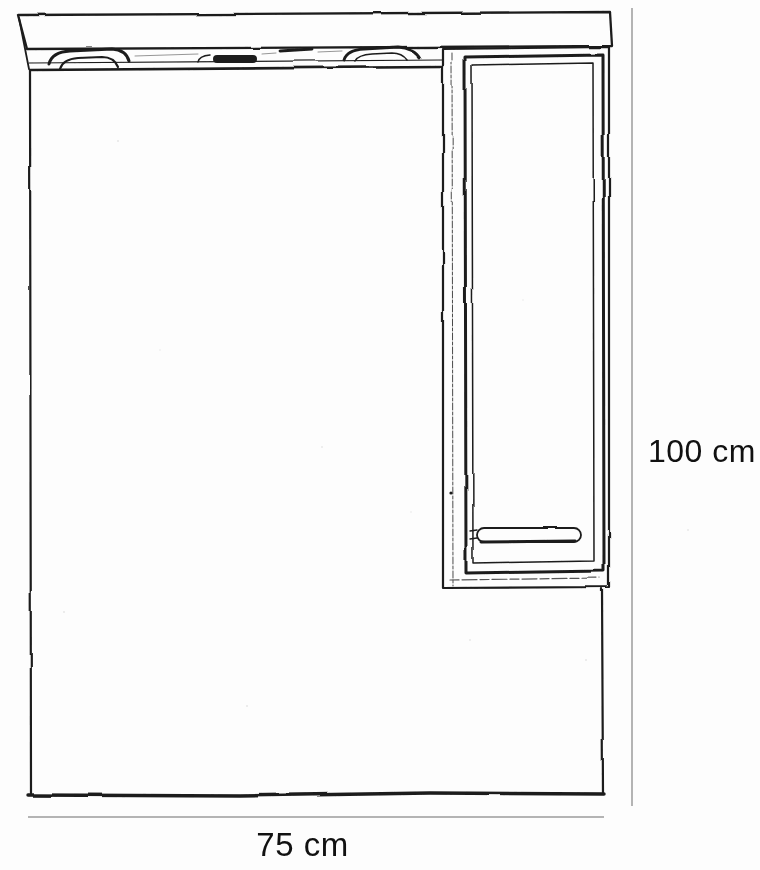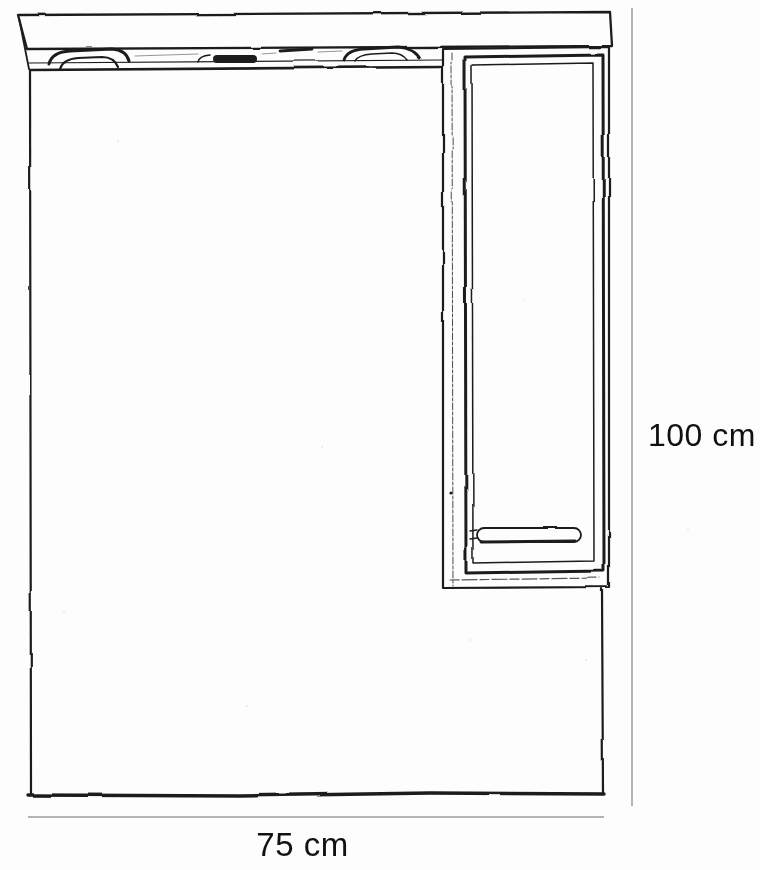--- a/index.html
+++ b/index.html
@@ -19,21 +19,21 @@
   .stage{position:absolute;inset:0;}
   svg{position:absolute;left:0;top:0;}
   .dim-label{
     position:absolute;
     color:var(--label);
     font-family:"Liberation Sans", sans-serif;
     white-space:nowrap;
     letter-spacing:0.5px;
   }
   .dim-label.height{
-    left:648px;top:416px;
+    left:648px;top:432px;
     font-size:32px;line-height:38px;
     text-align:right;
   }
   .dim-label.width{
     left:240px;top:826px;width:125px;
     font-size:33px;line-height:38px;
     text-align:center;
   }
 </style>
 </head>

